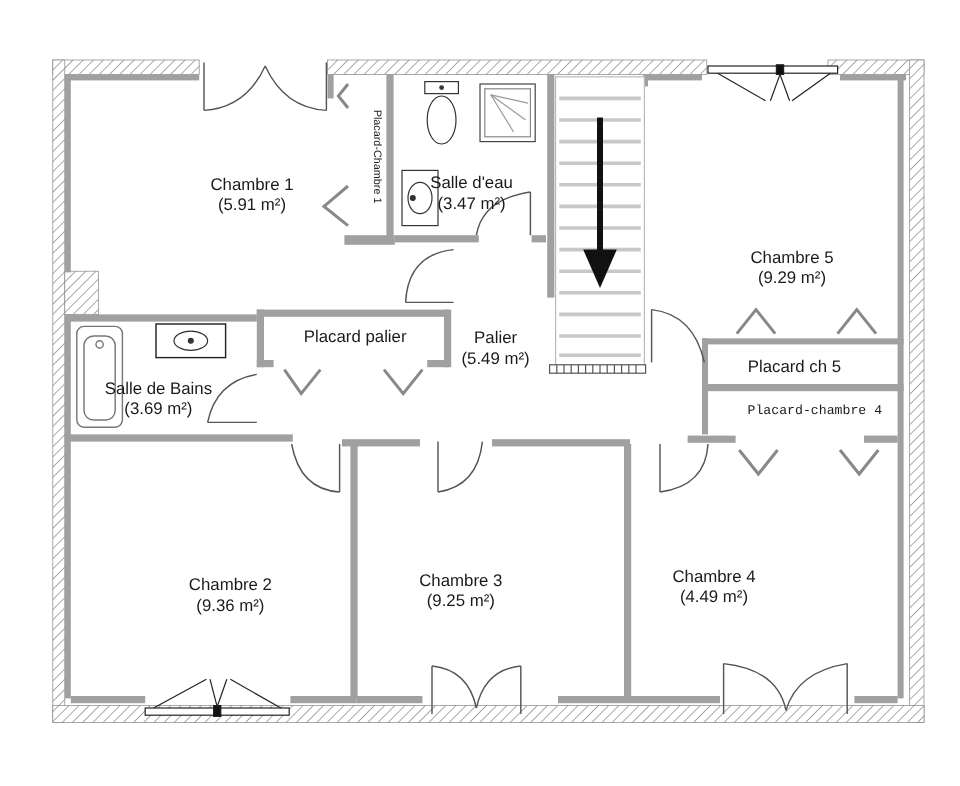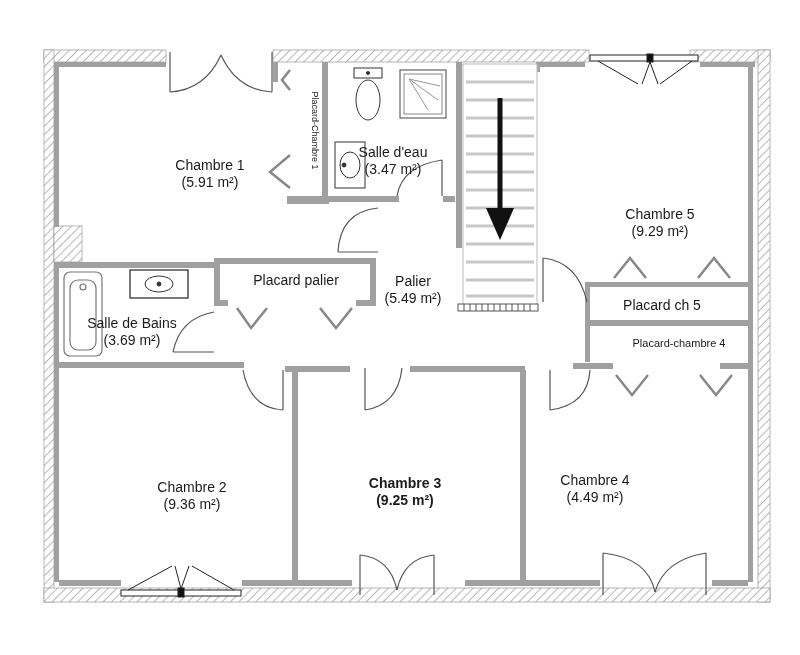--- a/index.html
+++ b/index.html
@@ -1,20 +1,20 @@
 <!DOCTYPE html>
 <html><head>
 <meta charset="utf-8">
 <style>
   html, body { margin:0; padding:0; background:#ffffff; }
   body { width:800px; height:655px; position:relative; overflow:hidden; font-family:"Liberation Sans", sans-serif; }
   #plan { position:absolute; left:0; top:0; width:800px; height:655px; }
   .lbl { position:absolute; text-align:center; color:#1a1a1a; font-size:14px; line-height:17px; white-space:nowrap; }
   .lbl span { display:block; }
-  .small { font-size:11px; }
+  .small { font-size:11px;font-family:Liberation Mono, monospace; }
   .vert { transform:rotate(90deg); transform-origin:center center; font-size:9px; }
 </style>
 </head>
 <body>
 
 <svg id="plan" viewBox="0 0 800 655" xmlns="http://www.w3.org/2000/svg">
   <defs>
     <pattern id="hatch" width="6" height="6" patternUnits="userSpaceOnUse" patternTransform="rotate(45)">
       <rect width="6" height="6" fill="#ffffff"></rect>
       <line x1="0" y1="0" x2="0" y2="6" stroke="#9a9a9a" stroke-width="1.4"></line>
@@ -207,21 +207,21 @@
     <ellipse cx="159" cy="284" rx="14" ry="8"></ellipse>
     <circle cx="159" cy="284" r="2" fill="#333"></circle>
   </g>
   <g fill="#fff" stroke="#777" stroke-width="1.2">
     <rect x="64" y="272" width="38" height="84" rx="6"></rect>
     <rect x="70" y="280" width="26" height="70" rx="8"></rect>
     <circle cx="83" cy="287" r="3"></circle>
   </g>
 </svg>
 
-<div class="lbl" style="left:160px;top:145px;width:100px;margin-top:12px;">
+<div class="lbl" style="left:160px;top:145px;width:100px;">
   <span>Chambre 1</span>
   <span>(5.91 m²)</span>
 </div>
 <div class="lbl vert" style="left:264px;top:122px;width:100px;">
   <span>Placard-Chambre 1</span>
 </div>
 <div class="lbl" style="left:343px;top:144px;width:100px;">
   <span>Salle d'eau</span>
   <span>(3.47 m²)</span>
 </div>
@@ -243,20 +243,20 @@
   <span>Placard-chambre 4</span>
 </div>
 <div class="lbl" style="left:72px;top:315px;width:120px;text-align:center;">
   <span>Salle de Bains</span>
   <span>(3.69 m²)</span>
 </div>
 <div class="lbl" style="left:142px;top:479px;width:100px;">
   <span>Chambre 2</span>
   <span>(9.36 m²)</span>
 </div>
-<div class="lbl" style="left:355px;top:475px;width:100px;font-weight:bold;">
+<div class="lbl" style="left:334px;top:475px;width:100px;">
   <span>Chambre 3</span>
   <span>(9.25 m²)</span>
 </div>
 <div class="lbl" style="left:545px;top:472px;width:100px;">
   <span>Chambre 4</span>
   <span>(4.49 m²)</span>
 </div>
 
 </body></html>

